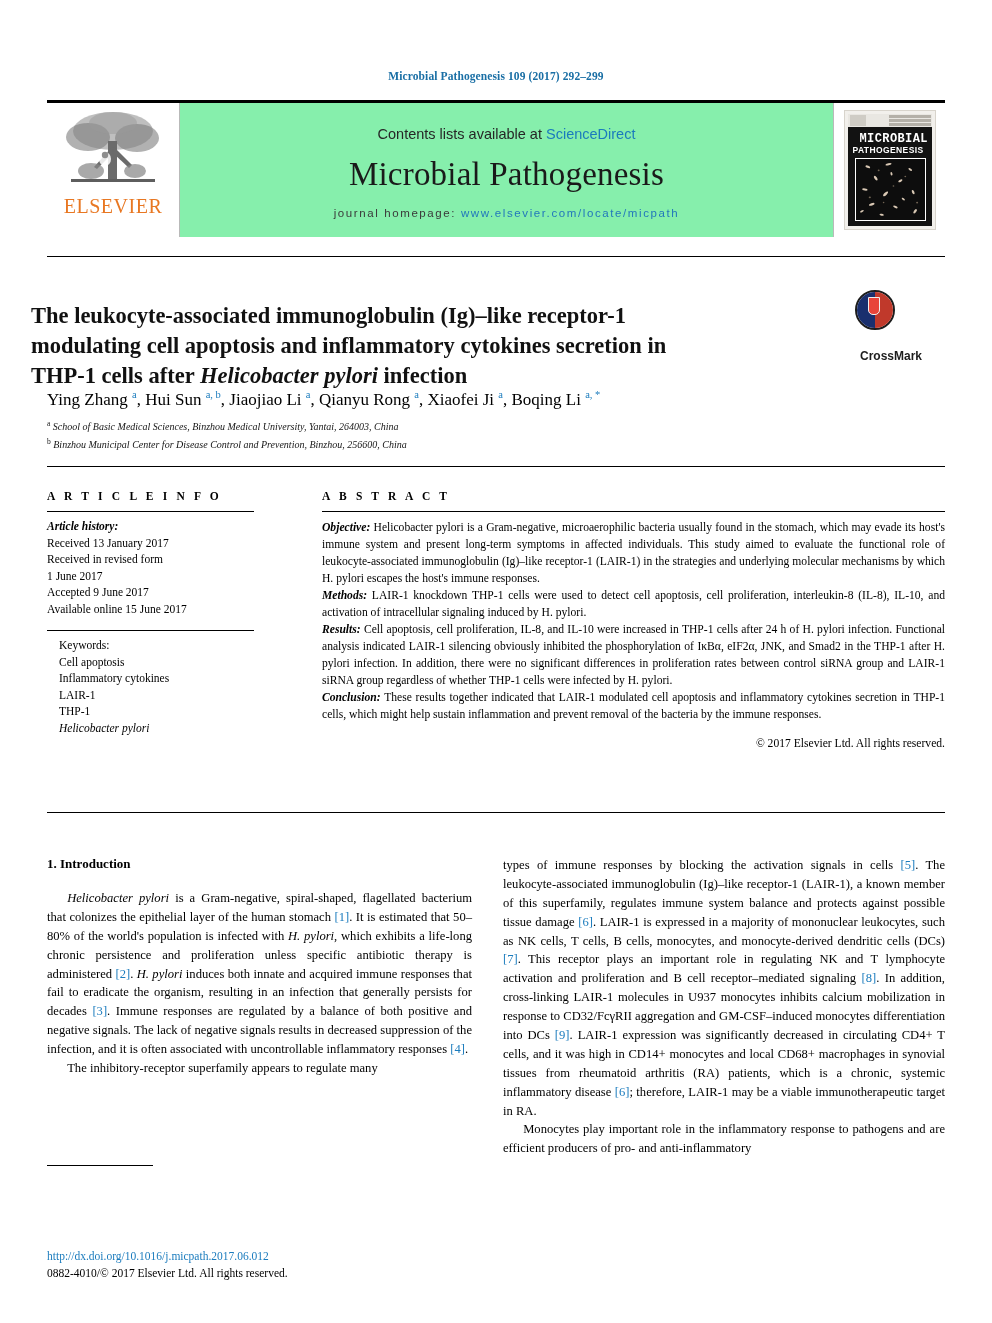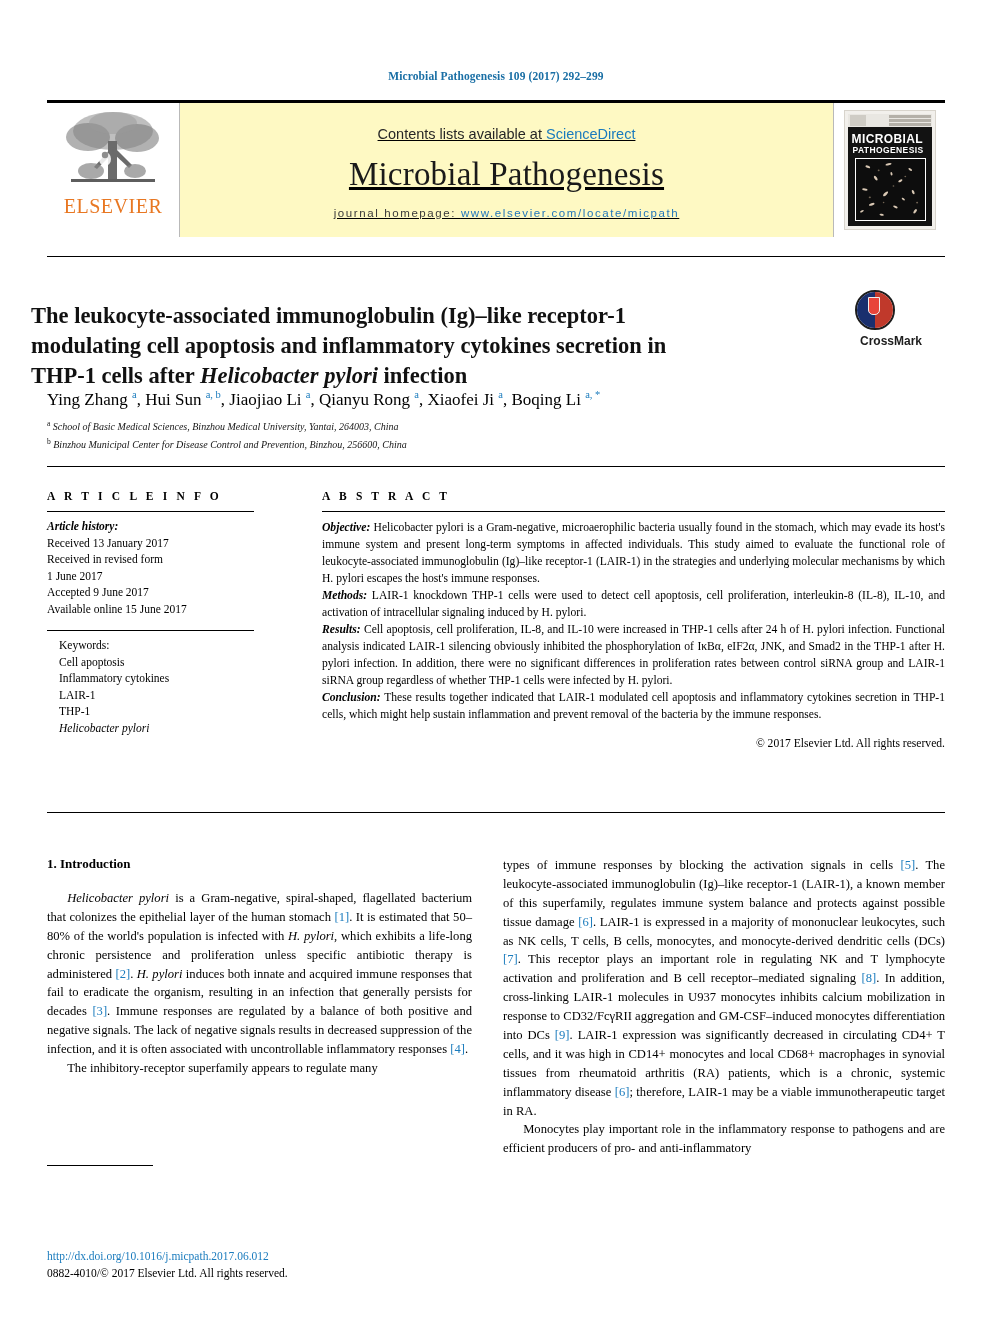--- a/index.html
+++ b/index.html
@@ -64,27 +64,26 @@
   .elsevier-word {
     font-family: "Liberation Serif", serif;
     font-size: 20px;
     letter-spacing: 0.5px;
     color: #e87722;
     line-height: 1;
     margin-top: 1px;
   }
   .journal-band {
     flex: 1 1 auto;
-    background: #fef9c3;
+    background: #86efac;
     display: flex;
     flex-direction: column;
     align-items: center;
     justify-content: center;
     position: relative;
-    text-decoration: underline;
   }
   .contents-line {
     font-family: "Liberation Sans", sans-serif;
     font-size: 14.5px;
     color: #262626;
     margin-top: 4px;
   }
   .contents-line .sd {
     color: #1a7bbd;
   }
@@ -142,23 +141,23 @@
   }
   .cover-meta-mini {
     position: absolute;
     right: 4px; top: 4px;
     width: 42px; height: 3px;
     background: #b4b0a8;
     box-shadow: 0 4px 0 #b4b0a8, 0 8px 0 #b4b0a8;
   }
   .cover-title-1 {
     position: absolute;
-    left: 7px; top: 21px;
+    left: 15px; top: 21px;
     color: #fff;
-    font-family: Liberation Sans, sans-serif;
+    font-family: Liberation Mono, monospace;
     font-weight: bold;
     font-size: 12px;
     letter-spacing: 0.4px;
   }
   .cover-title-2 {
     position: absolute;
     left: 8px; top: 34px;
     color: #fff;
     font-family: "Liberation Sans", sans-serif;
     font-weight: bold;
@@ -218,21 +217,21 @@
     position: absolute;
     left: 11px; top: 5px;
     width: 10px; height: 16px;
     background: #e8443a;
     border-radius: 0 0 5px 5px;
     border: 1px solid #f0f0f0;
   }
   .crossmark-text {
     float: left;
     margin-left: 5px;
-    margin-top: 4px;
+    margin-top: 19px;
     font-family: "Liberation Sans", sans-serif;
     font-weight: bold;
     font-size: 12px;
     color: #1d1d1d;
   }
 
   .authors {
     position: absolute;
     left: 47px; top: 388px;
     width: 780px;

